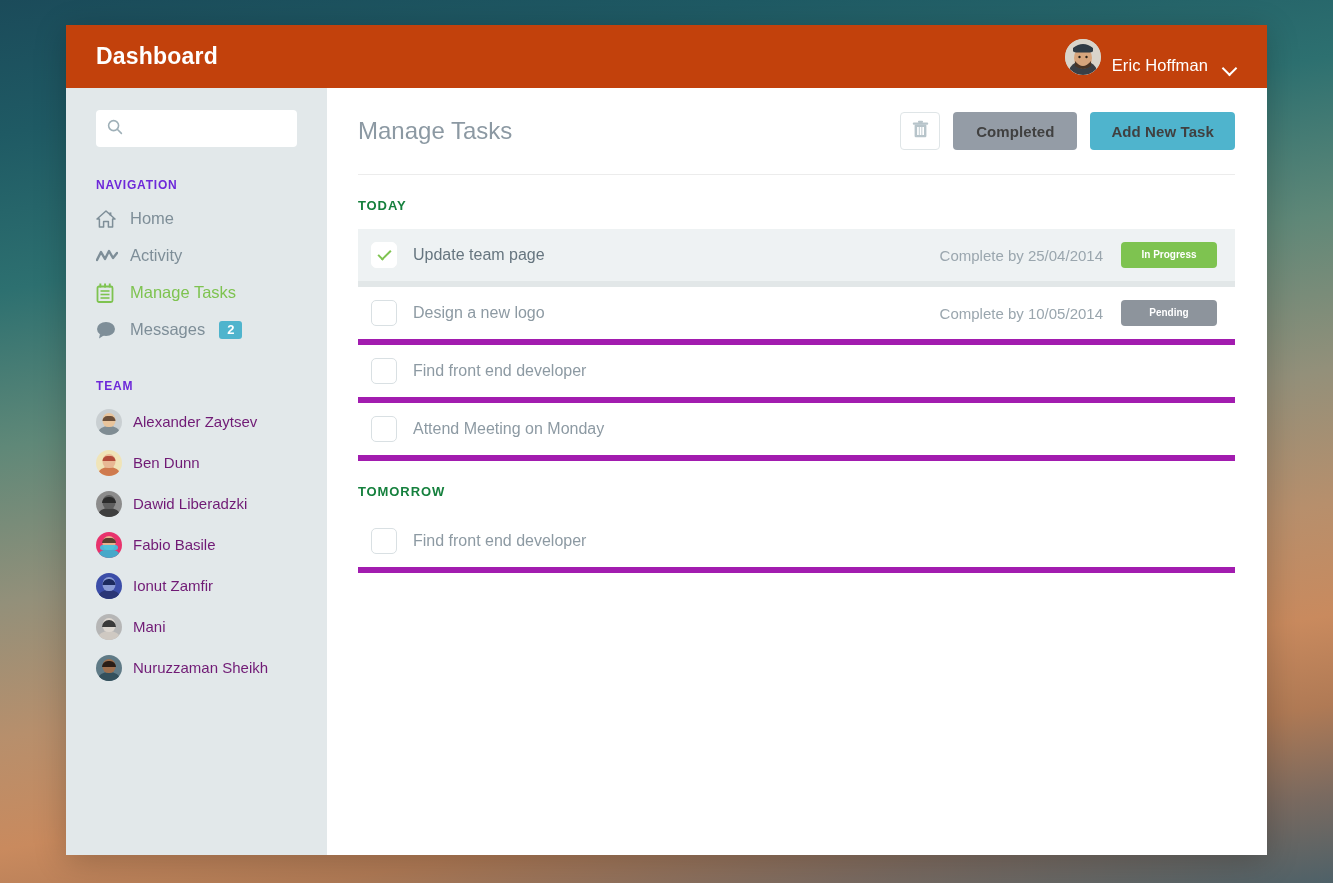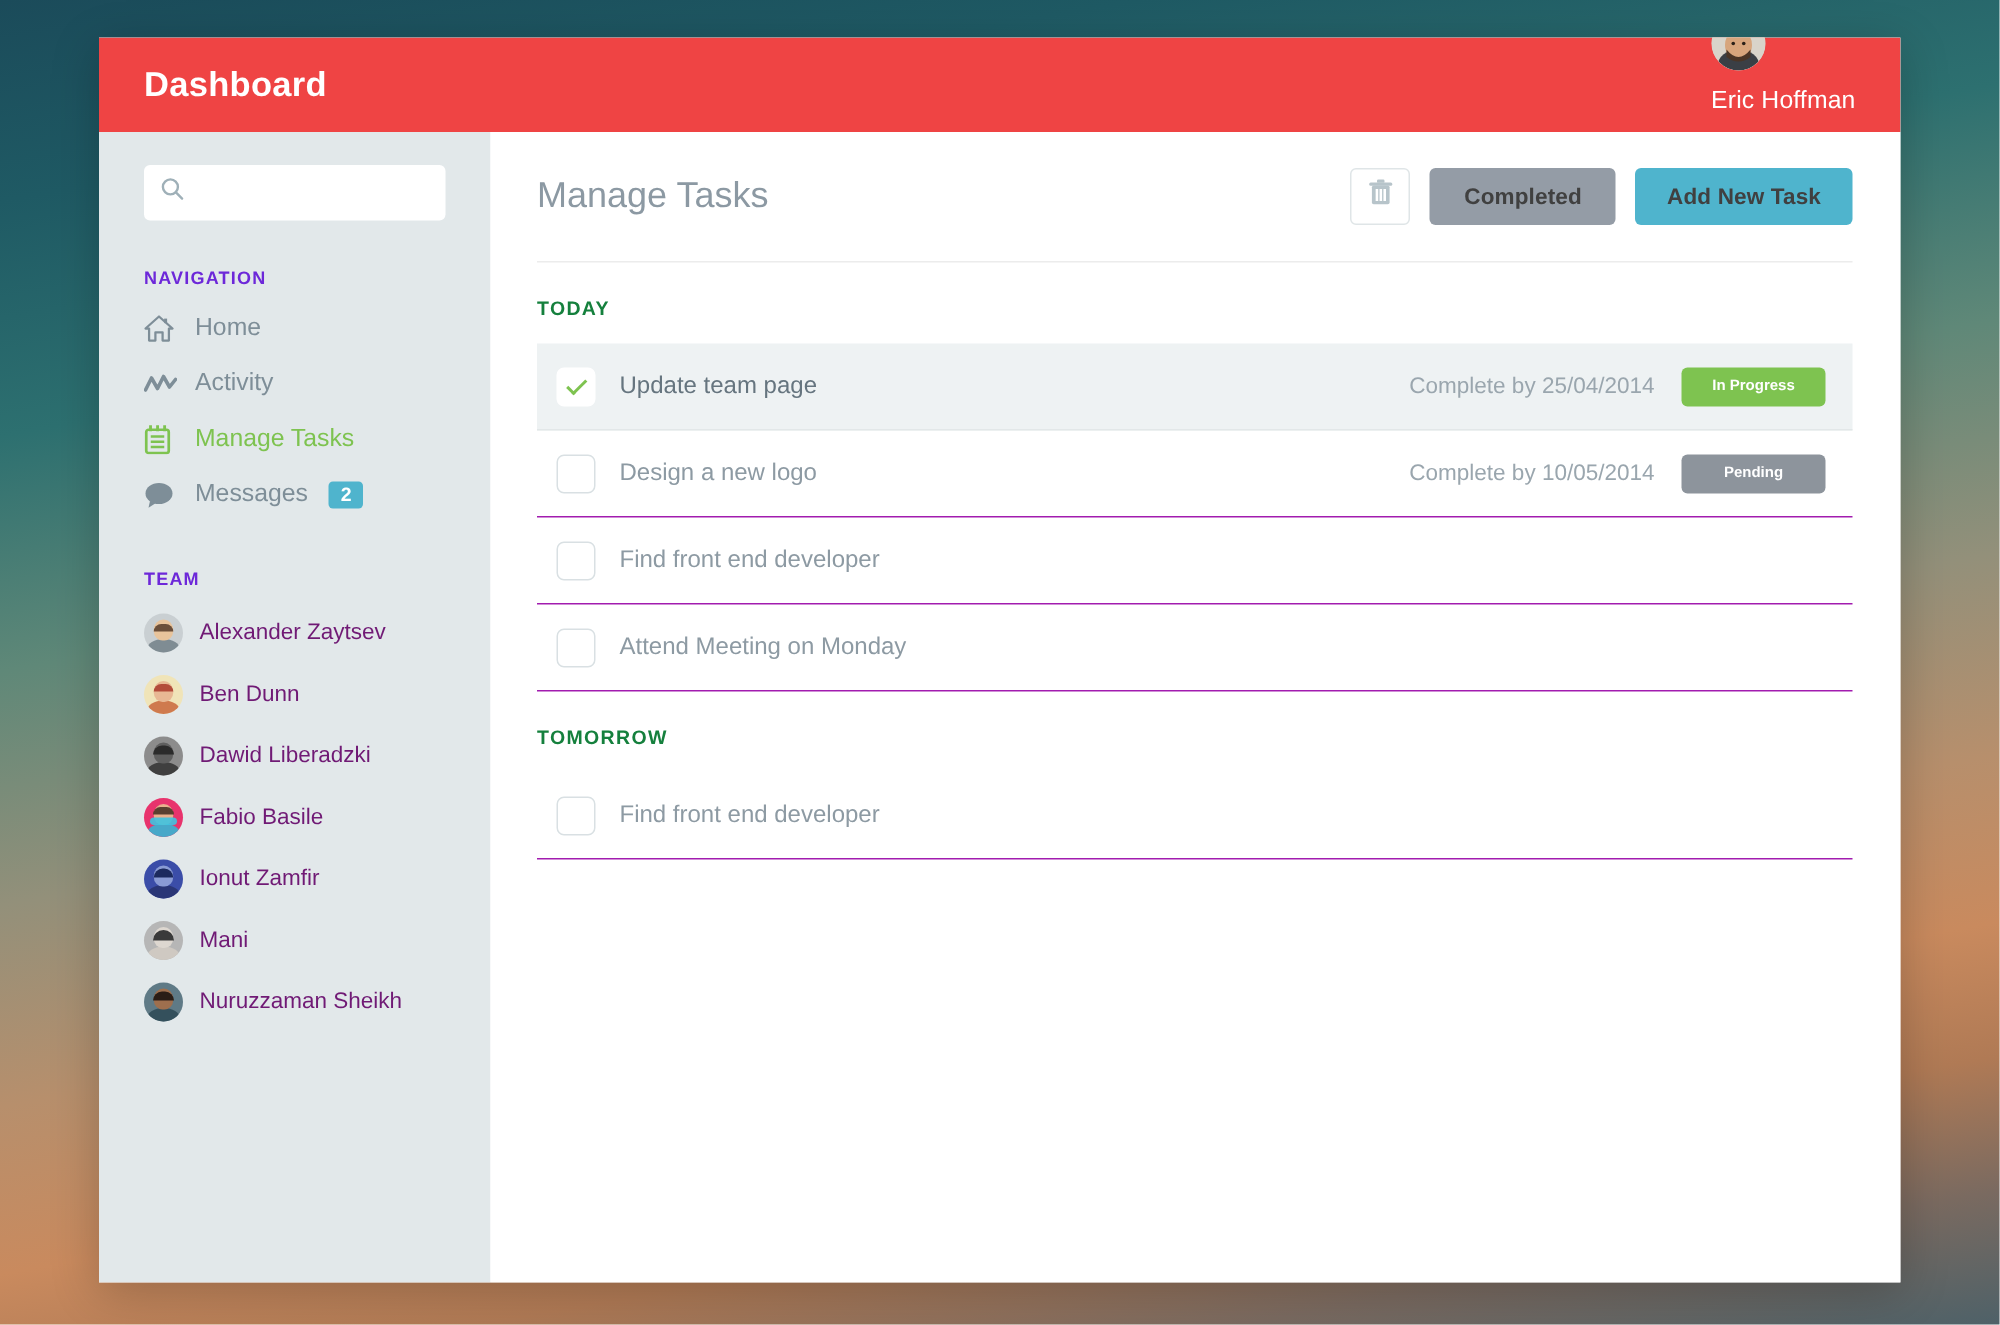--- a/index.html
+++ b/index.html
@@ -37,39 +37,38 @@
     background: #ffffff;
     box-shadow: 0 6px 30px rgba(0,0,0,0.22);
     display: flex;
     flex-direction: column;
     overflow: hidden;
   }
 
   
   .topbar {
     height: 63px;
-    background: #ef4444;
+    background: #c2410c;
     display: flex;
     align-items: center;
     justify-content: space-between;
     padding: 0 30px 0 30px;
     flex: 0 0 63px;
   }
   .topbar-title {
     color: #ffffff;
     font-size: 23px;
     font-weight: bold;
     letter-spacing: 0.2px;
   }
   .user-menu {
     display: flex;
-    align-items: flex-start;
+    align-items: flex-end;
     gap: 11px;
     cursor: pointer;
-    flex-direction: column;
   }
   .user-avatar {
     width: 36px; height: 36px;
     border-radius: 50%;
     overflow: hidden;
     flex: 0 0 36px;
     background: #d8d2c8;
     position: relative;
   }
   .user-name {
@@ -239,21 +238,21 @@
     font-size: 13px;
     font-weight: bold;
     letter-spacing: 0.9px;
     padding: 23px 0 16px 0;
   }
 
   .task-row {
     display: flex;
     align-items: center;
     height: 58px;
-    border-bottom: 1px solid #a21caf;
+    border-bottom: 6px solid #a21caf;
     padding: 0 18px 0 13px;
   }
   .task-row.highlight { background: #eef2f3; border-bottom-color: #e2e7e8; }
 
   .checkbox {
     width: 26px; height: 26px;
     border-radius: 5px;
     border: 1px solid #d9e0e3;
     background: #ffffff;
     flex: 0 0 26px;

